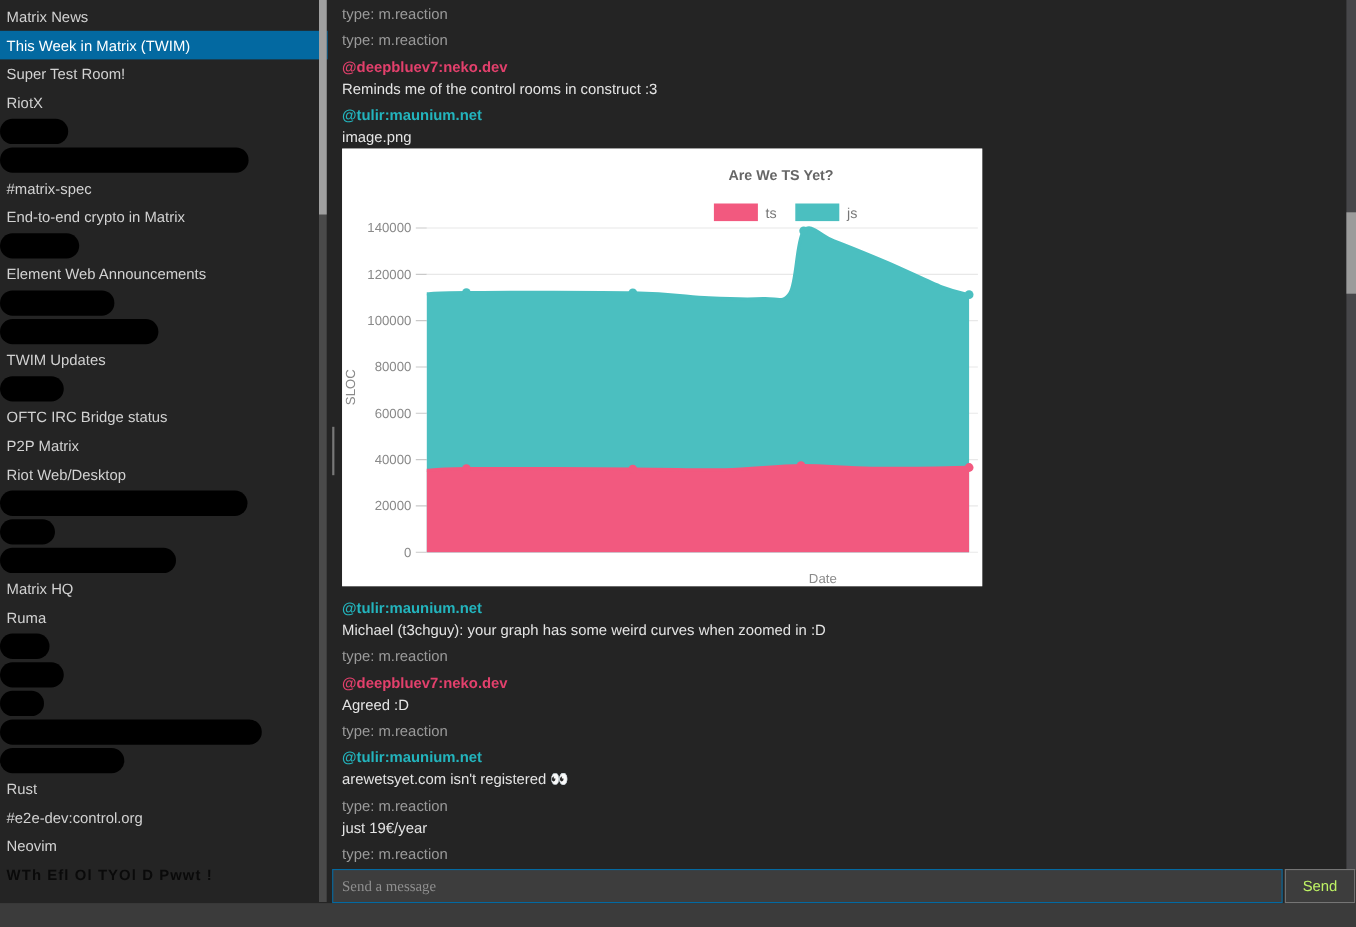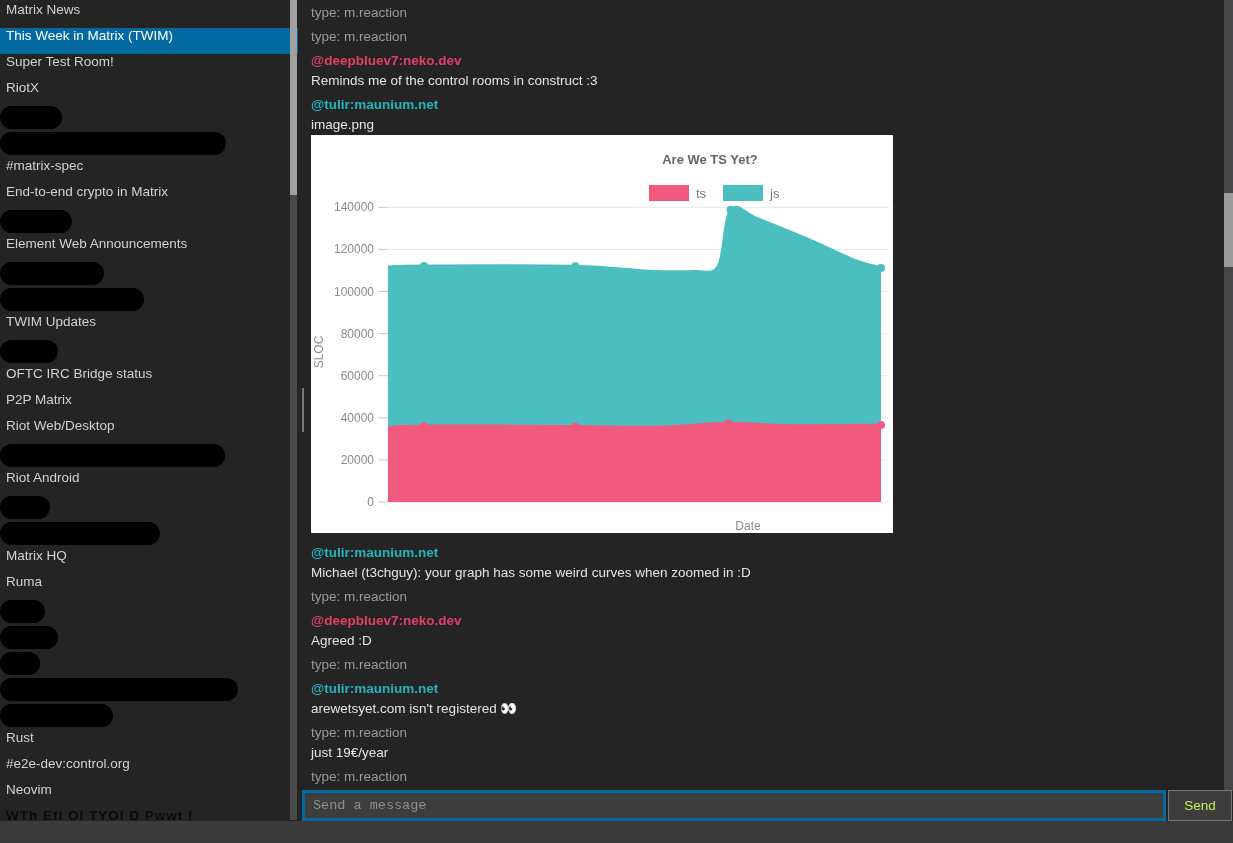--- a/index.html
+++ b/index.html
@@ -2,21 +2,21 @@
 <html><head>
 <meta charset="utf-8">
 <style>
   html,body{margin:0;padding:0;background:#242424;}
   .app{position:relative;width:1233px;height:843px;overflow:hidden;background:#242424;
        font-family:"Liberation Sans",sans-serif;}
 
   
   .sidebar{position:absolute;left:0;top:0;width:298px;height:820px;overflow:hidden;}
   .room-list{padding-top:2px;}
-  .room-row{height:26px;display:flex;align-items:flex-start;padding-left:6px;
+  .room-row{height:26px;display:flex;align-items:center;padding-left:6px;
             font-size:13.5px;color:#d2d2d2;white-space:nowrap;cursor:pointer;}
   .room-row.selected{color:#ffffff;padding-left:6px;}
   .room-row.redacted{padding-left:0;}
   .redacted-bar{height:23px;background:#000;border-radius:12px;}
   .room-row.clipped{color:#0a0a0a;font-weight:bold;letter-spacing:1px;}
 
   .sidebar-scroll{position:absolute;left:290px;top:0;width:7px;height:820px;background:#4a4a4a;z-index:3;}
   .sidebar-scroll .thumb{position:absolute;left:0;top:0;width:7px;height:195px;background:#a0a0a0;}
 
   
@@ -30,22 +30,22 @@
   .line.body{color:#e4e4e4;}
   .chart-image{width:582px;height:398px;background:#fff;overflow:hidden;margin:0 0 10px 0;}
 
   .splitter{position:absolute;left:302px;top:388px;width:2px;height:44px;background:#787878;z-index:2;}
 
   .chat-scroll{position:absolute;left:1224px;top:0;width:9px;height:791px;background:#47474a;}
   .chat-scroll .thumb{position:absolute;left:0;top:193px;width:9px;height:74px;background:#9b9b9b;}
 
   
   .composer{position:absolute;left:302px;top:790px;width:930px;height:31px;display:flex;gap:2px;z-index:5;}
-  .composer input{flex:1;background:#3d3d3d;border:3px solid #0369a1;color:#d0d0d0;
-        font-family:Liberation Mono, monospace;font-size:13.5px;padding:0 8px;outline:none;box-sizing:border-box;}
+  .composer input{flex:1;background:#3d3d3d;border:1px solid #0369a1;color:#d0d0d0;
+        font-family:Liberation Serif, serif;font-size:13.5px;padding:0 8px;outline:none;box-sizing:border-box;}
   .composer input::placeholder{color:#8f8f8f;}
   .send-button{width:64px;background:#3d3d3d;border:1px solid #757575;color:#bef264;font-size:13.5px;
         display:flex;align-items:center;justify-content:center;cursor:pointer;box-sizing:border-box;}
 
   .bottom-strip{position:absolute;left:0;top:821px;width:1233px;height:22px;background:#3b3b3b;}
 </style>
 </head>
 <body>
 
 <div class="app">
@@ -98,23 +98,20 @@
           <span>OFTC IRC Bridge status</span>
         </div>
         <div class="room-row room">
           <span>P2P Matrix</span>
         </div>
         <div class="room-row room">
           <span>Riot Web/Desktop</span>
         </div>
         <div class="room-row redacted">
           <div class="redacted-bar" style="width: 225px; background: rgb(0, 0, 0);"></div>
-        </div>
-        <div class="room-row room">
-          <span>Riot Android</span>
         </div>
         <div class="room-row redacted">
           <div class="redacted-bar" style="width: 50px; background: rgb(0, 0, 0);"></div>
         </div>
         <div class="room-row redacted">
           <div class="redacted-bar" style="width: 160px; background: rgb(0, 0, 0);"></div>
         </div>
         <div class="room-row room">
           <span>Matrix HQ</span>
         </div>

